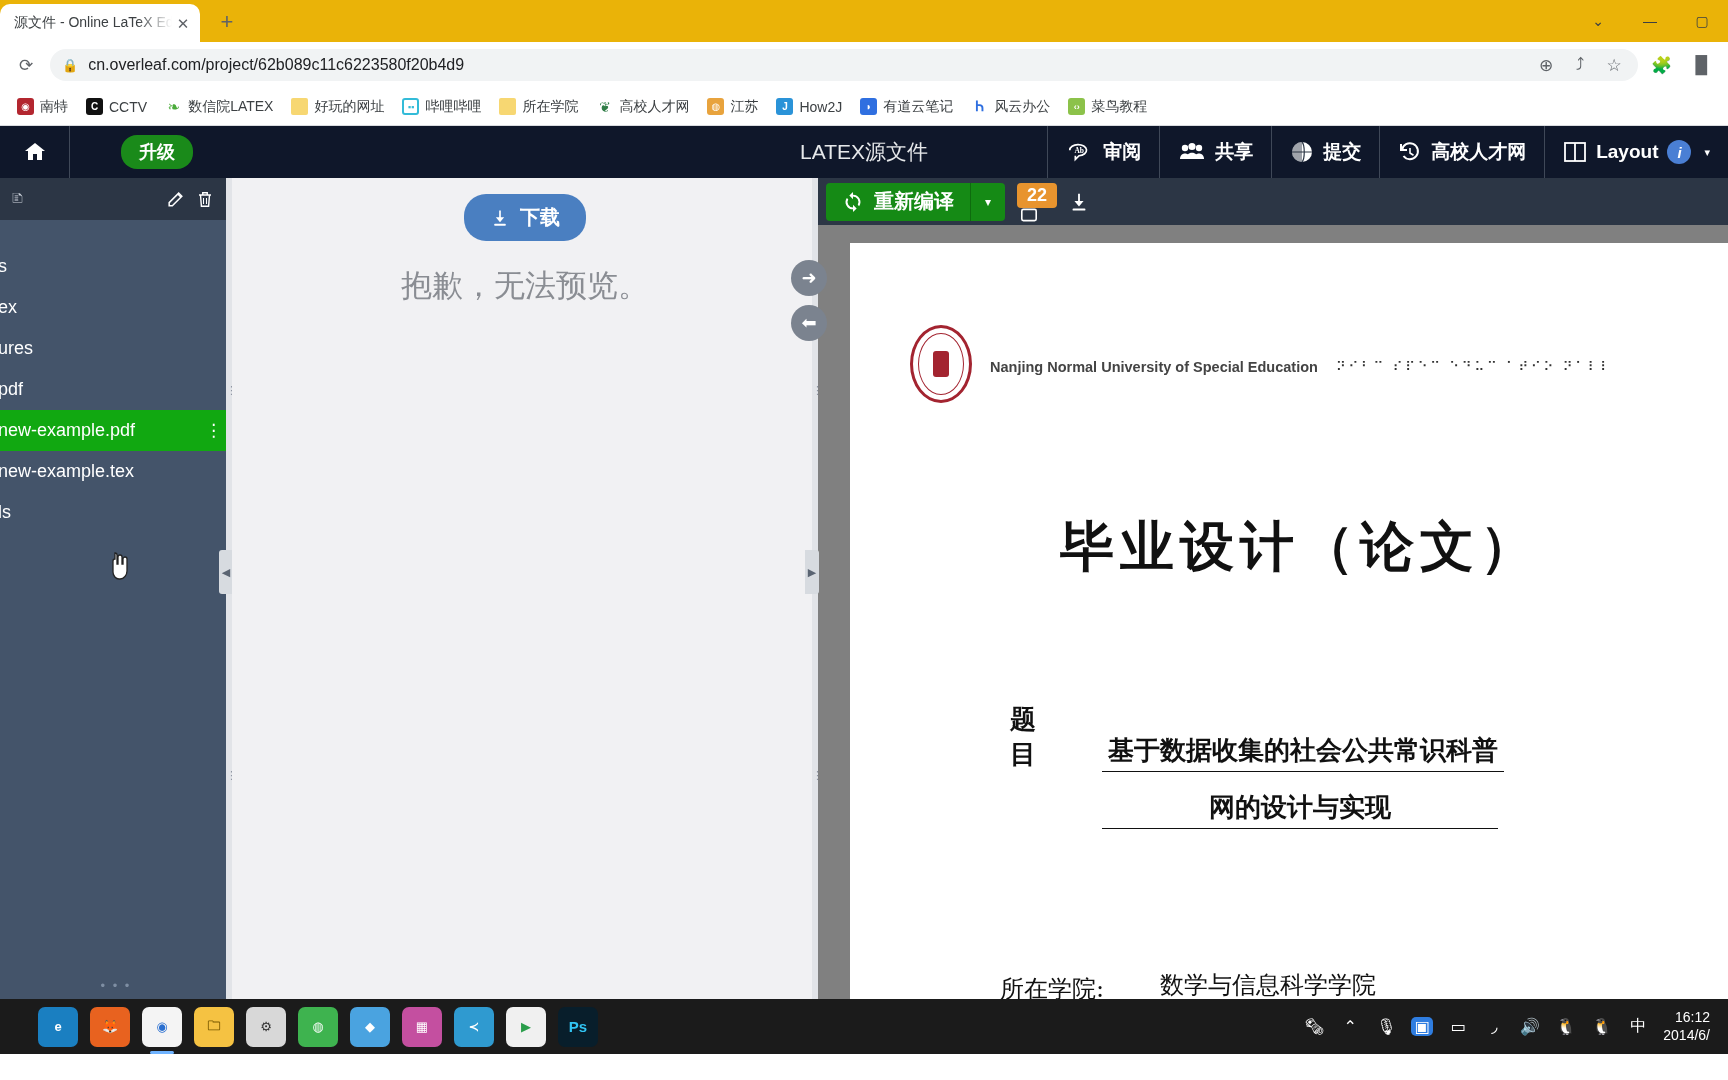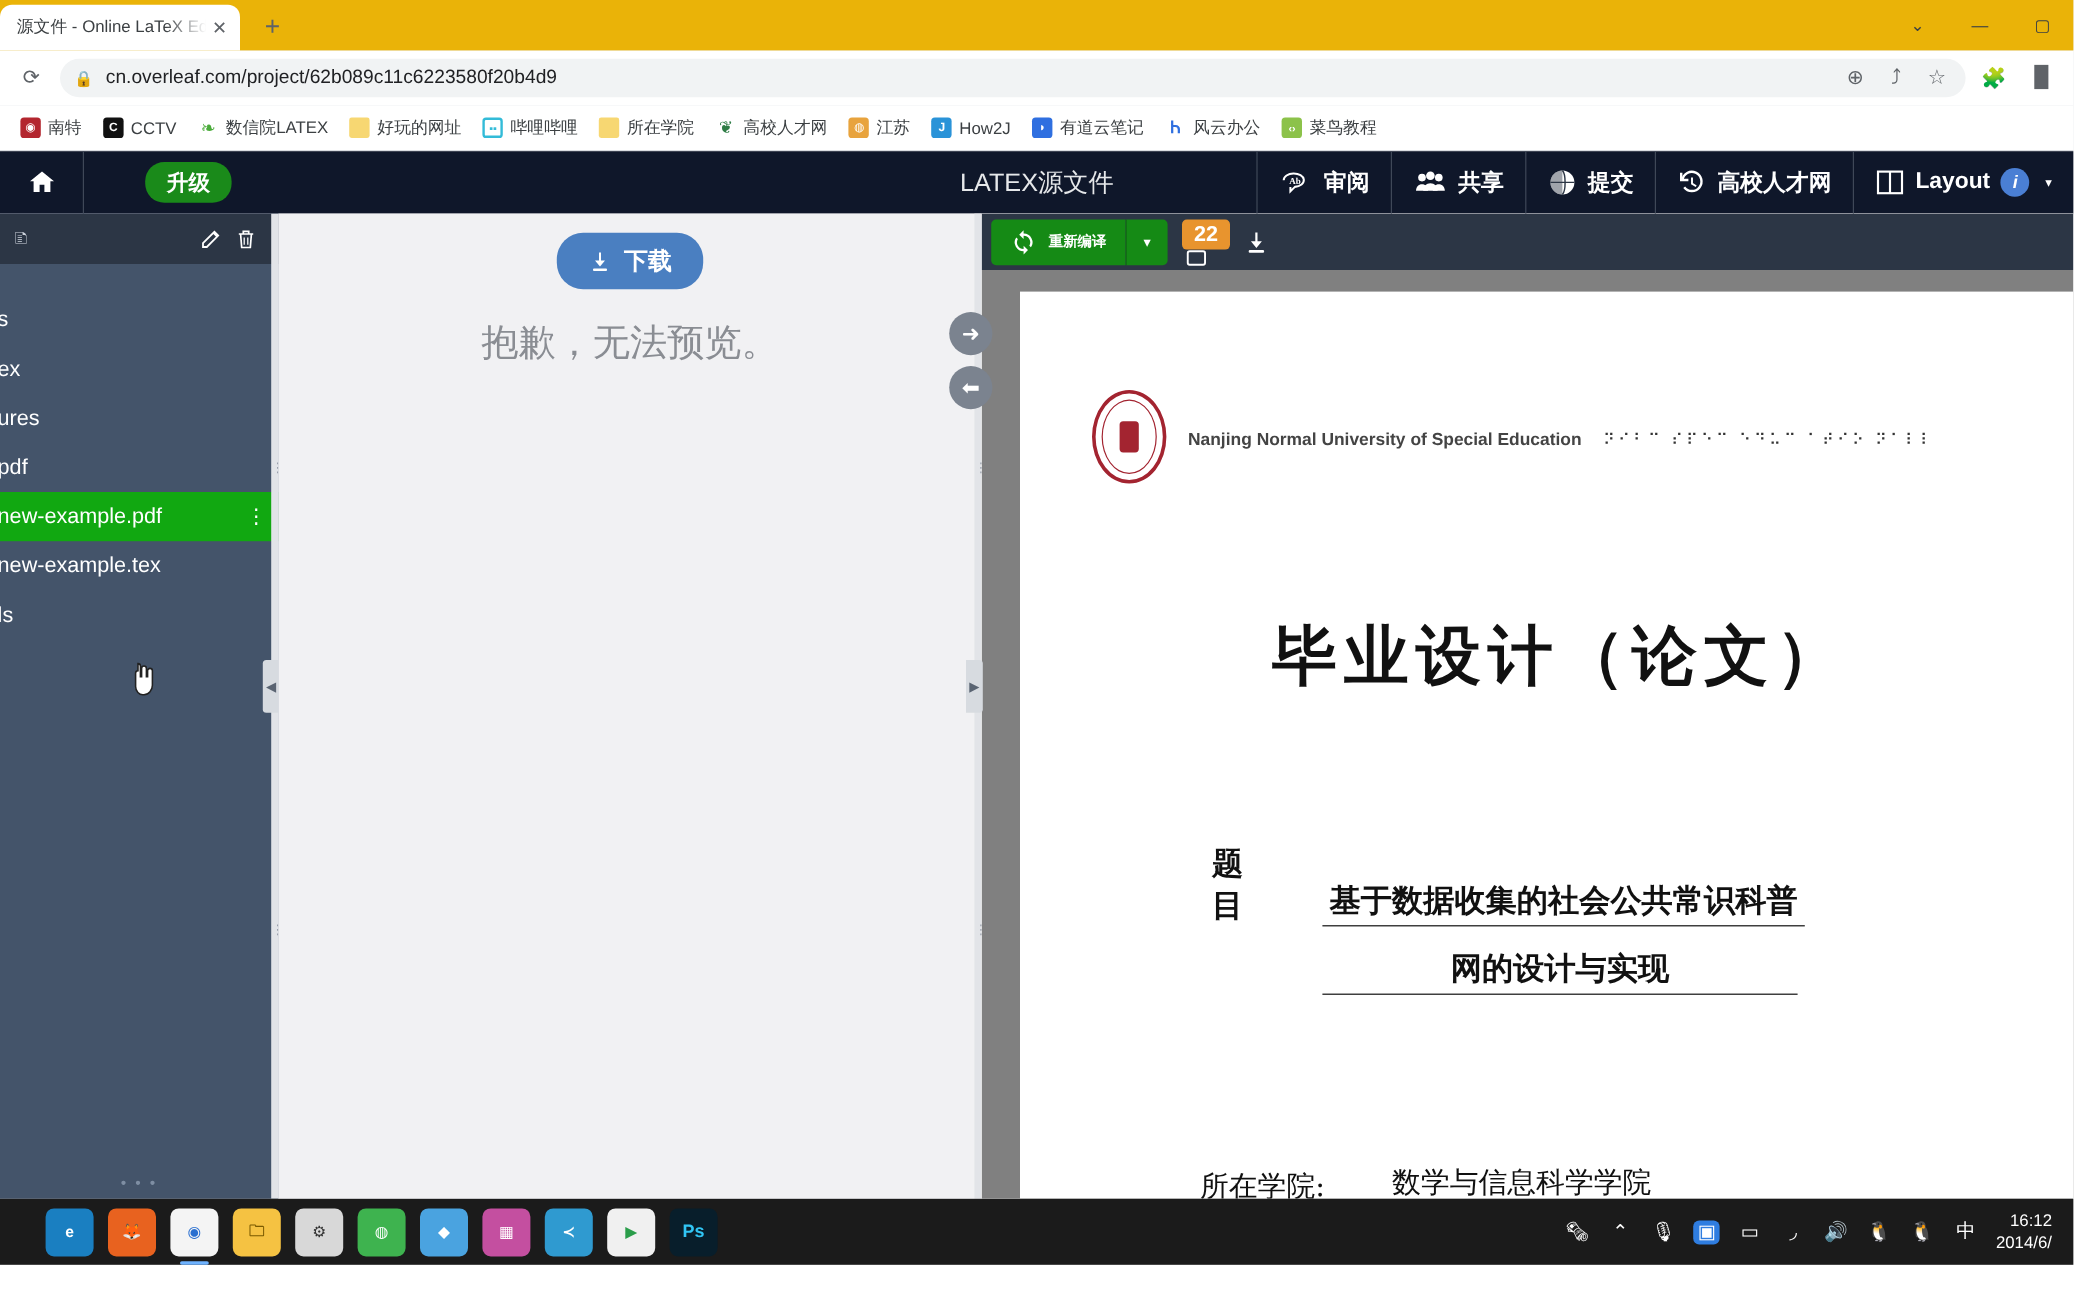--- a/index.html
+++ b/index.html
@@ -199,21 +199,21 @@
 
   
   #pdfpanel { flex: 1; background: #fff; position: relative; overflow: hidden; }
   #pdf-toolbar {
     height: 47px; background: #2c3645; display: flex; align-items: center;
     padding-left: 8px; gap: 0;
   }
   #recompile {
     background: #158a15; color: #fff; height: 38px; border-radius: 4px 0 0 4px;
     display: flex; align-items: center; gap: 10px; padding: 0 16px;
-    font-size: 12px; font-weight: bold;
+    font-size: 20px; font-weight: bold;
   }
   #recompile-caret {
     background: #158a15; color: #fff; height: 38px; border-radius: 0 4px 4px 0;
     display: flex; align-items: center; padding: 0 14px;
     border-left: 1px solid #0e6b0e; font-size: 12px;
   }
   #err-badge {
     margin-left: 12px; background: #e8942e; color: #fff;
     border-radius: 4px; padding: 2px 10px; font-size: 18px; font-weight: bold;
     position: relative; top: -6px;

